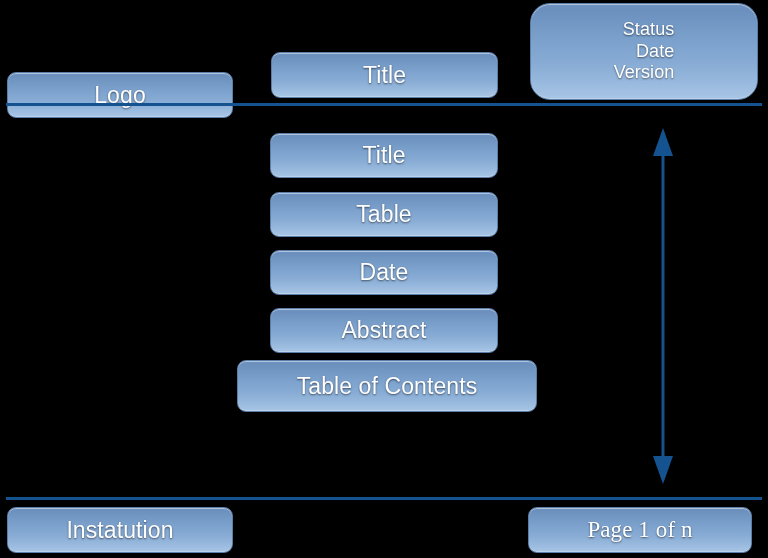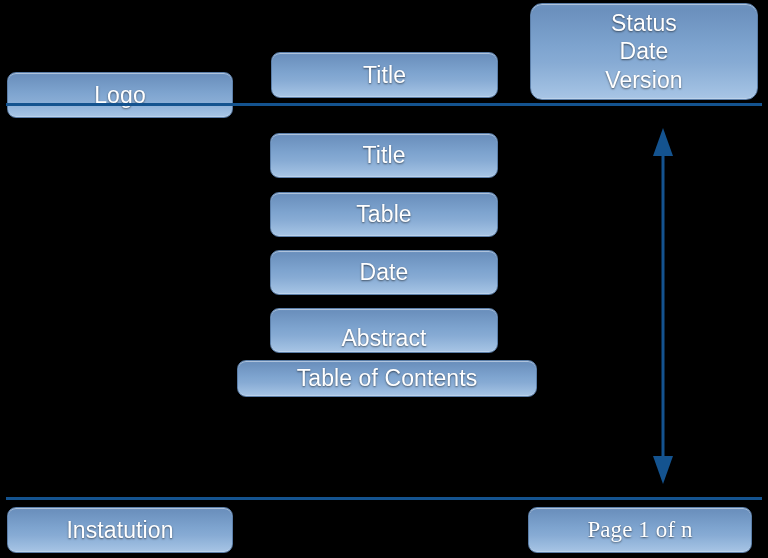--- a/index.html
+++ b/index.html
@@ -43,22 +43,23 @@
     line-height: 1.22;
     text-align: center;
     letter-spacing: 0.1px;
     white-space: pre-line;
   }
   .box .label {
     display: block;
     white-space: pre-line;
   }
   .box.tall {
-    border-radius: 12px;
-    font-size: 23px;
+    border-radius: 20px;
+    font-size: 18px;
+    text-align: right;
   }
 
   
   .rule {
     position: absolute;
     background: #14538f;
     height: 3px;
   }
 
   
@@ -92,25 +93,25 @@
   </div>
 
   <div class="box" style="left:270px; top:192px; width:228px; height:45px;">
     <span class="label">Table</span>
   </div>
 
   <div class="box" style="left:270px; top:250px; width:228px; height:45px;">
     <span class="label">Date</span>
   </div>
 
-  <div class="box" style="left:270px; top:308px; width:228px; height:45px;align-items:flex-end;">
+  <div class="box" style="left:270px; top:308px; width:228px; height:45px;">
     <span class="label">Abstract</span>
   </div>
 
-  <div class="box" style="left:237px; top:360px; width:300px; height:37px;">
+  <div class="box" style="left:237px; top:360px; width:300px; height:52px;">
     <span class="label">Table of Contents</span>
   </div>
 
   <svg class="arrow" style="left:646px; top:126px;" width="34" height="360" viewBox="0 0 34 360">
     <line x1="17" y1="12" x2="17" y2="348" stroke="#14538f" stroke-width="3"></line>
     <polygon points="17,2 27,30 7,30" fill="#14538f"></polygon>
     <polygon points="17,358 27,330 7,330" fill="#14538f"></polygon>
   </svg>
 
   <div class="rule" style="left:6px; top:497px; width:756px;"></div>

